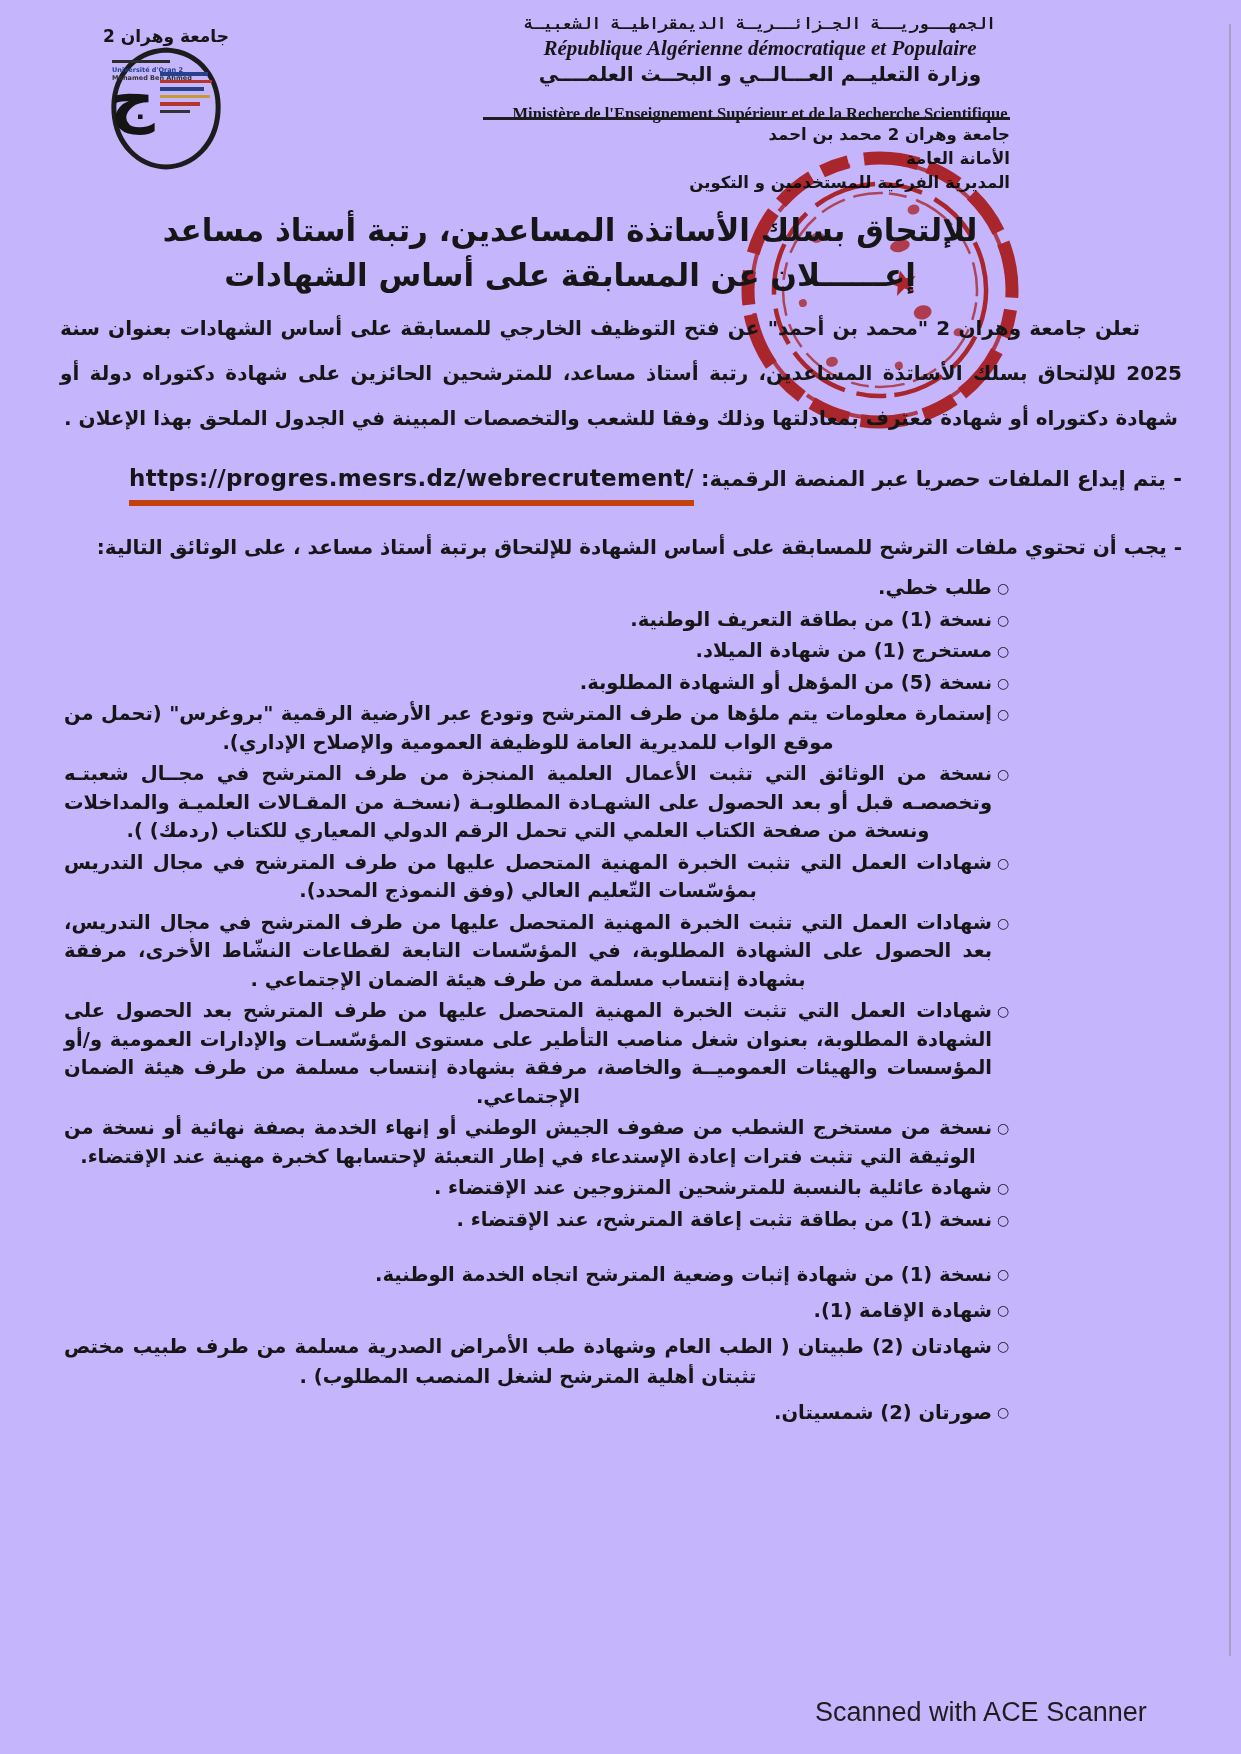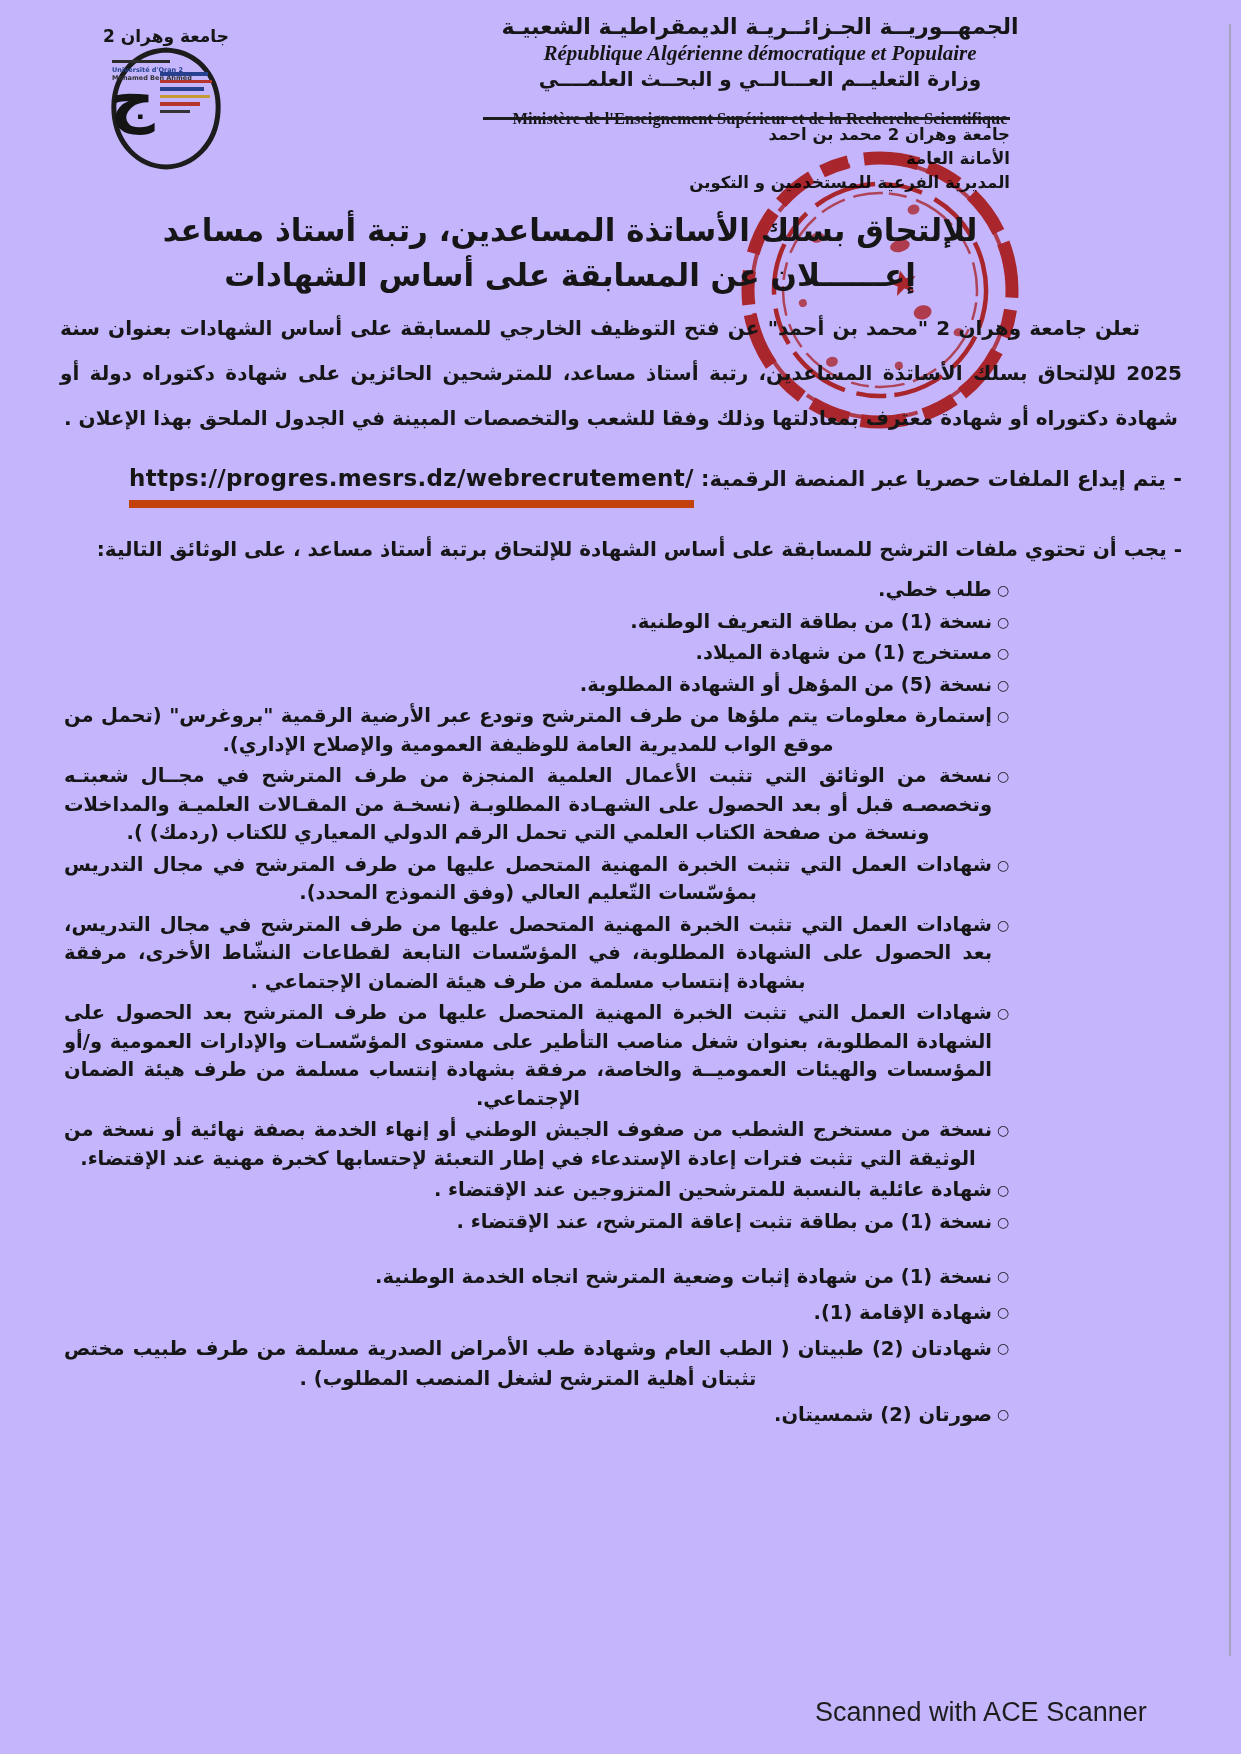--- a/index.html
+++ b/index.html
@@ -2,21 +2,21 @@
 <html lang="ar"><head>
 <meta charset="utf-8">
 <style>
   html,body{margin:0;padding:0;background:#ffffff;}
   .page{
     position:relative;width:1241px;height:1754px;background:#c4b5fd;overflow:hidden;
     font-family:"DejaVu Sans",sans-serif;color:#161616;
   }
   
   .header-center{position:absolute;left:468px;top:14px;width:584px;text-align:center;}
-  .h-ar1{font-size:22px;font-weight:700;direction:rtl;}
+  .h-ar1{font-size:16px;font-weight:700;direction:rtl;font-family:Liberation Mono, monospace;}
   .h-fr1{font-family:"Liberation Serif",serif;font-size:21px;font-weight:700;margin-top:2px;font-style:italic;}
   .h-ar2{font-size:20px;font-weight:700;margin-top:1px;direction:rtl;}
   .h-fr2{font-family:"Liberation Serif",serif;font-size:16.5px;font-weight:700;margin-top:18px;}
   .h-rule{position:absolute;left:483px;top:117px;width:527px;height:3px;background:#1d1d1d;}
   .issuer{position:absolute;right:231px;top:123px;text-align:right;direction:rtl;
           font-weight:700;font-size:16.5px;line-height:24px;}
   
   .logo-title{position:absolute;left:100px;top:26px;width:132px;text-align:center;
               font-size:17px;font-weight:700;direction:rtl;}
   .logo-shield{position:absolute;left:104px;top:45px;}
@@ -30,21 +30,21 @@
   .stamp{position:absolute;left:737px;top:147px;width:286px;height:286px;
          mix-blend-mode:multiply;opacity:.93;}
   
   .doc-title{position:absolute;left:30px;top:208px;width:1080px;text-align:center;
              direction:rtl;font-weight:700;font-size:31px;line-height:45px;}
   
   .bodyflow{position:absolute;left:60px;top:306px;width:1122px;direction:rtl;font-weight:700;}
   .intro{font-size:20px;line-height:45px;text-align:justify;text-align-last:center;text-indent:42px;}
   .deposit{margin-top:16px;text-align:right;font-size:21px;line-height:42px;}
   .deposit .url{direction:ltr;display:inline-block;font-size:23px;font-weight:700;
-                border-bottom:8px solid #c2410c;padding-bottom:1px;letter-spacing:.3px;}
+                border-bottom:6px solid #c2410c;padding-bottom:1px;letter-spacing:.3px;}
   .req-heading{margin-top:22px;font-size:20px;line-height:38px;text-align:right;}
   .doc-list{margin-top:8px;}
   .doc-item{display:flex;width:950px;margin:0 168px 3px auto;align-items:flex-start;}
   .doc-item .marker{flex:0 0 22px;font-size:14px;font-weight:400;line-height:28.5px;text-align:center;}
   .doc-item .txt{width:928px;font-size:19.5px;line-height:28.5px;}
   .txt.single{text-align:right;}
   .txt.ml{text-align:justify;text-align-last:center;}
   .para2{margin-top:30px;font-size:20px;line-height:40px;text-align:justify;text-align-last:center;}
   .doc-list.second{margin-top:26px;}
   .doc-list.second .doc-item{margin-bottom:6px;}

